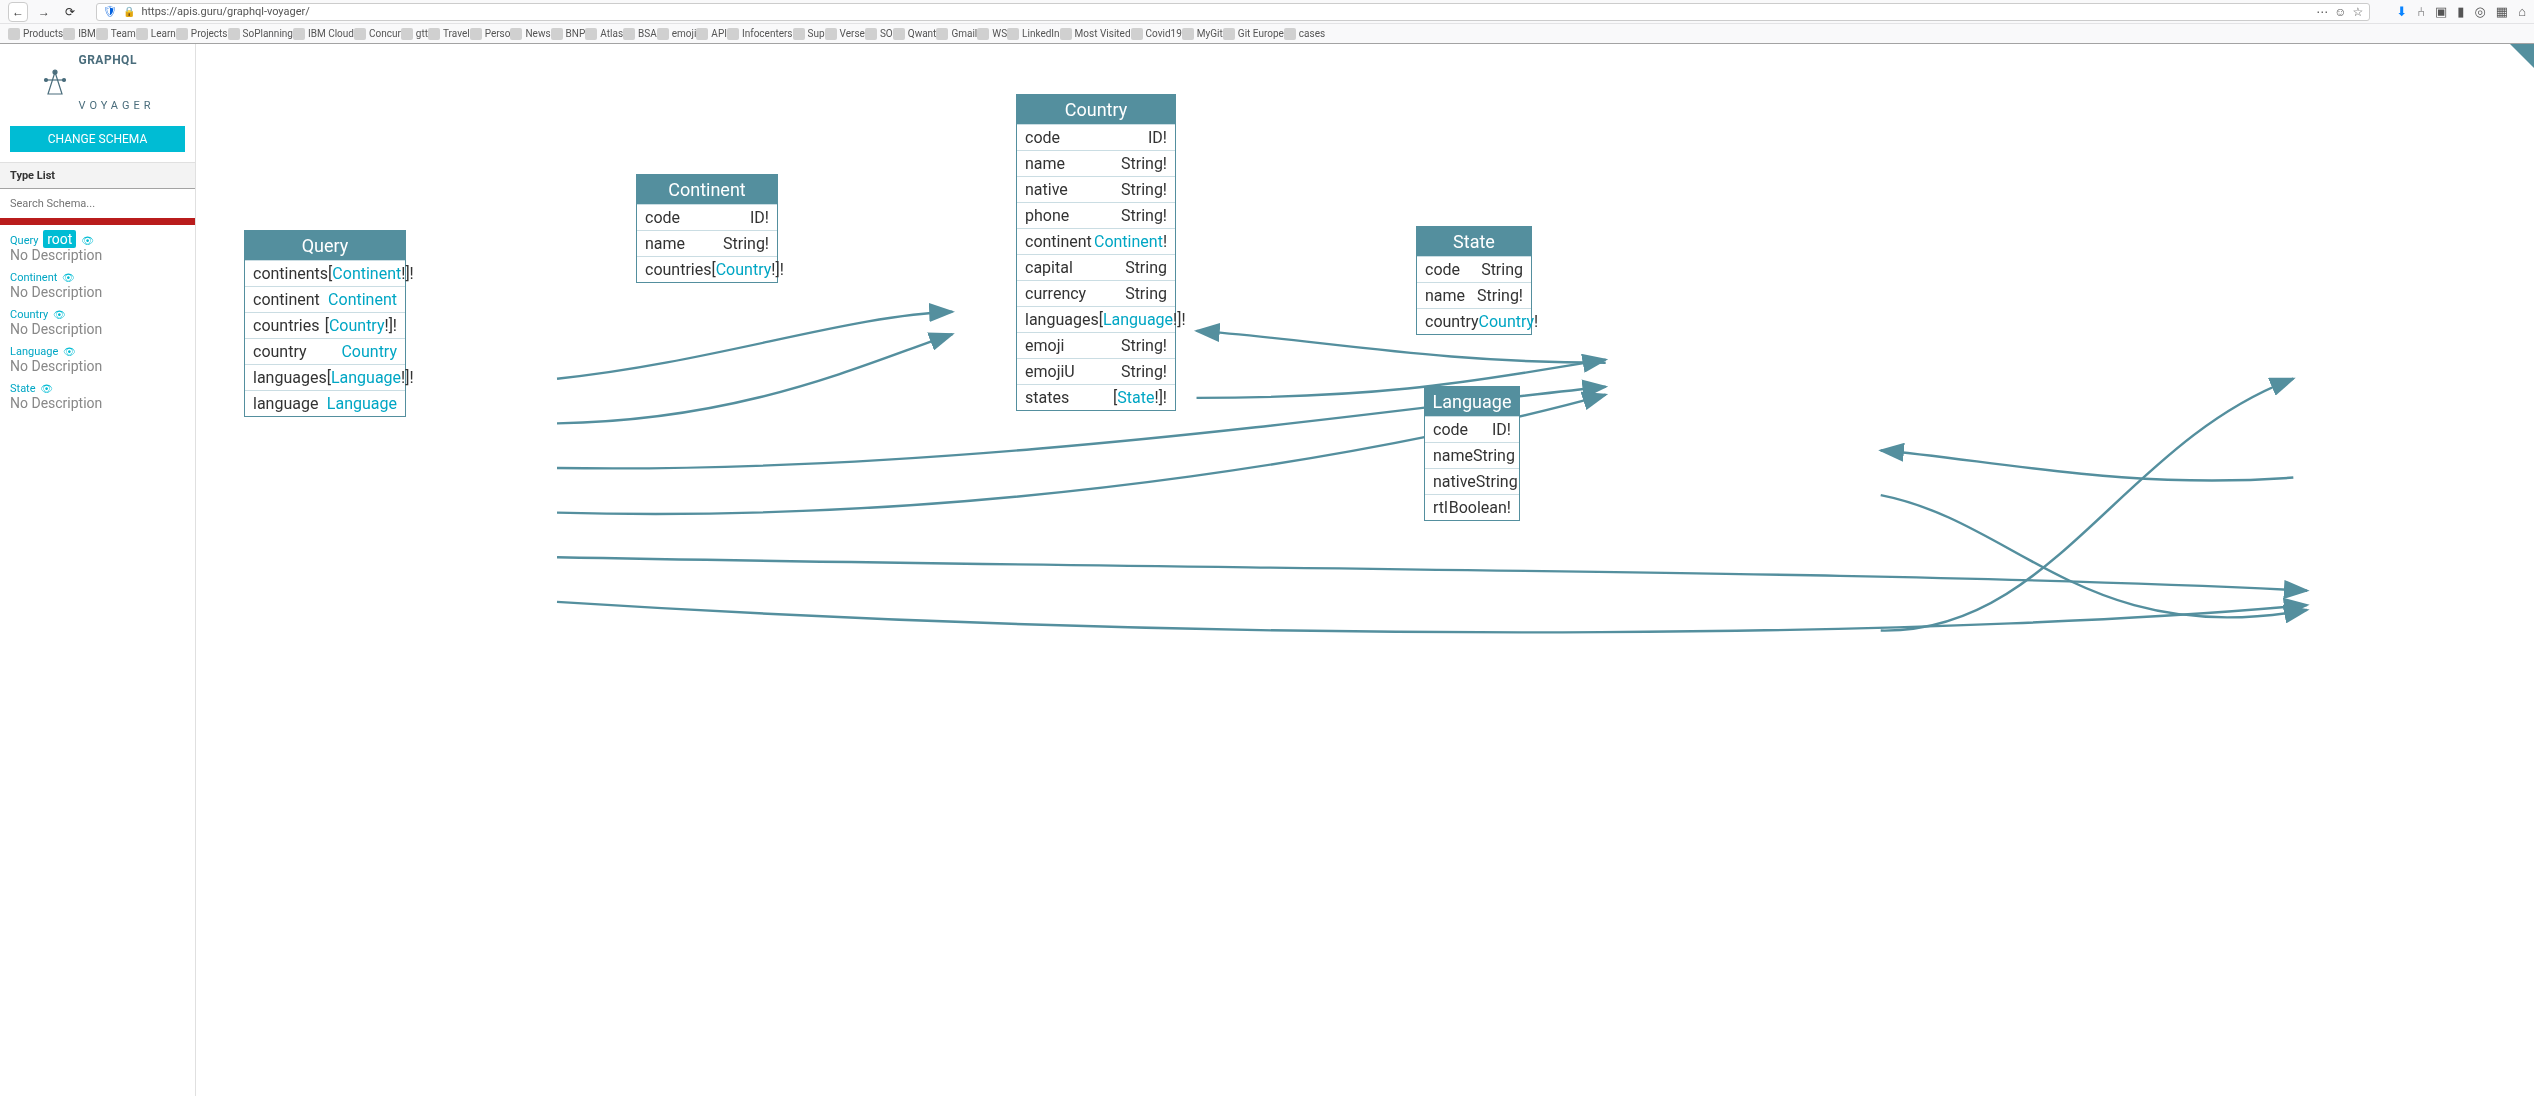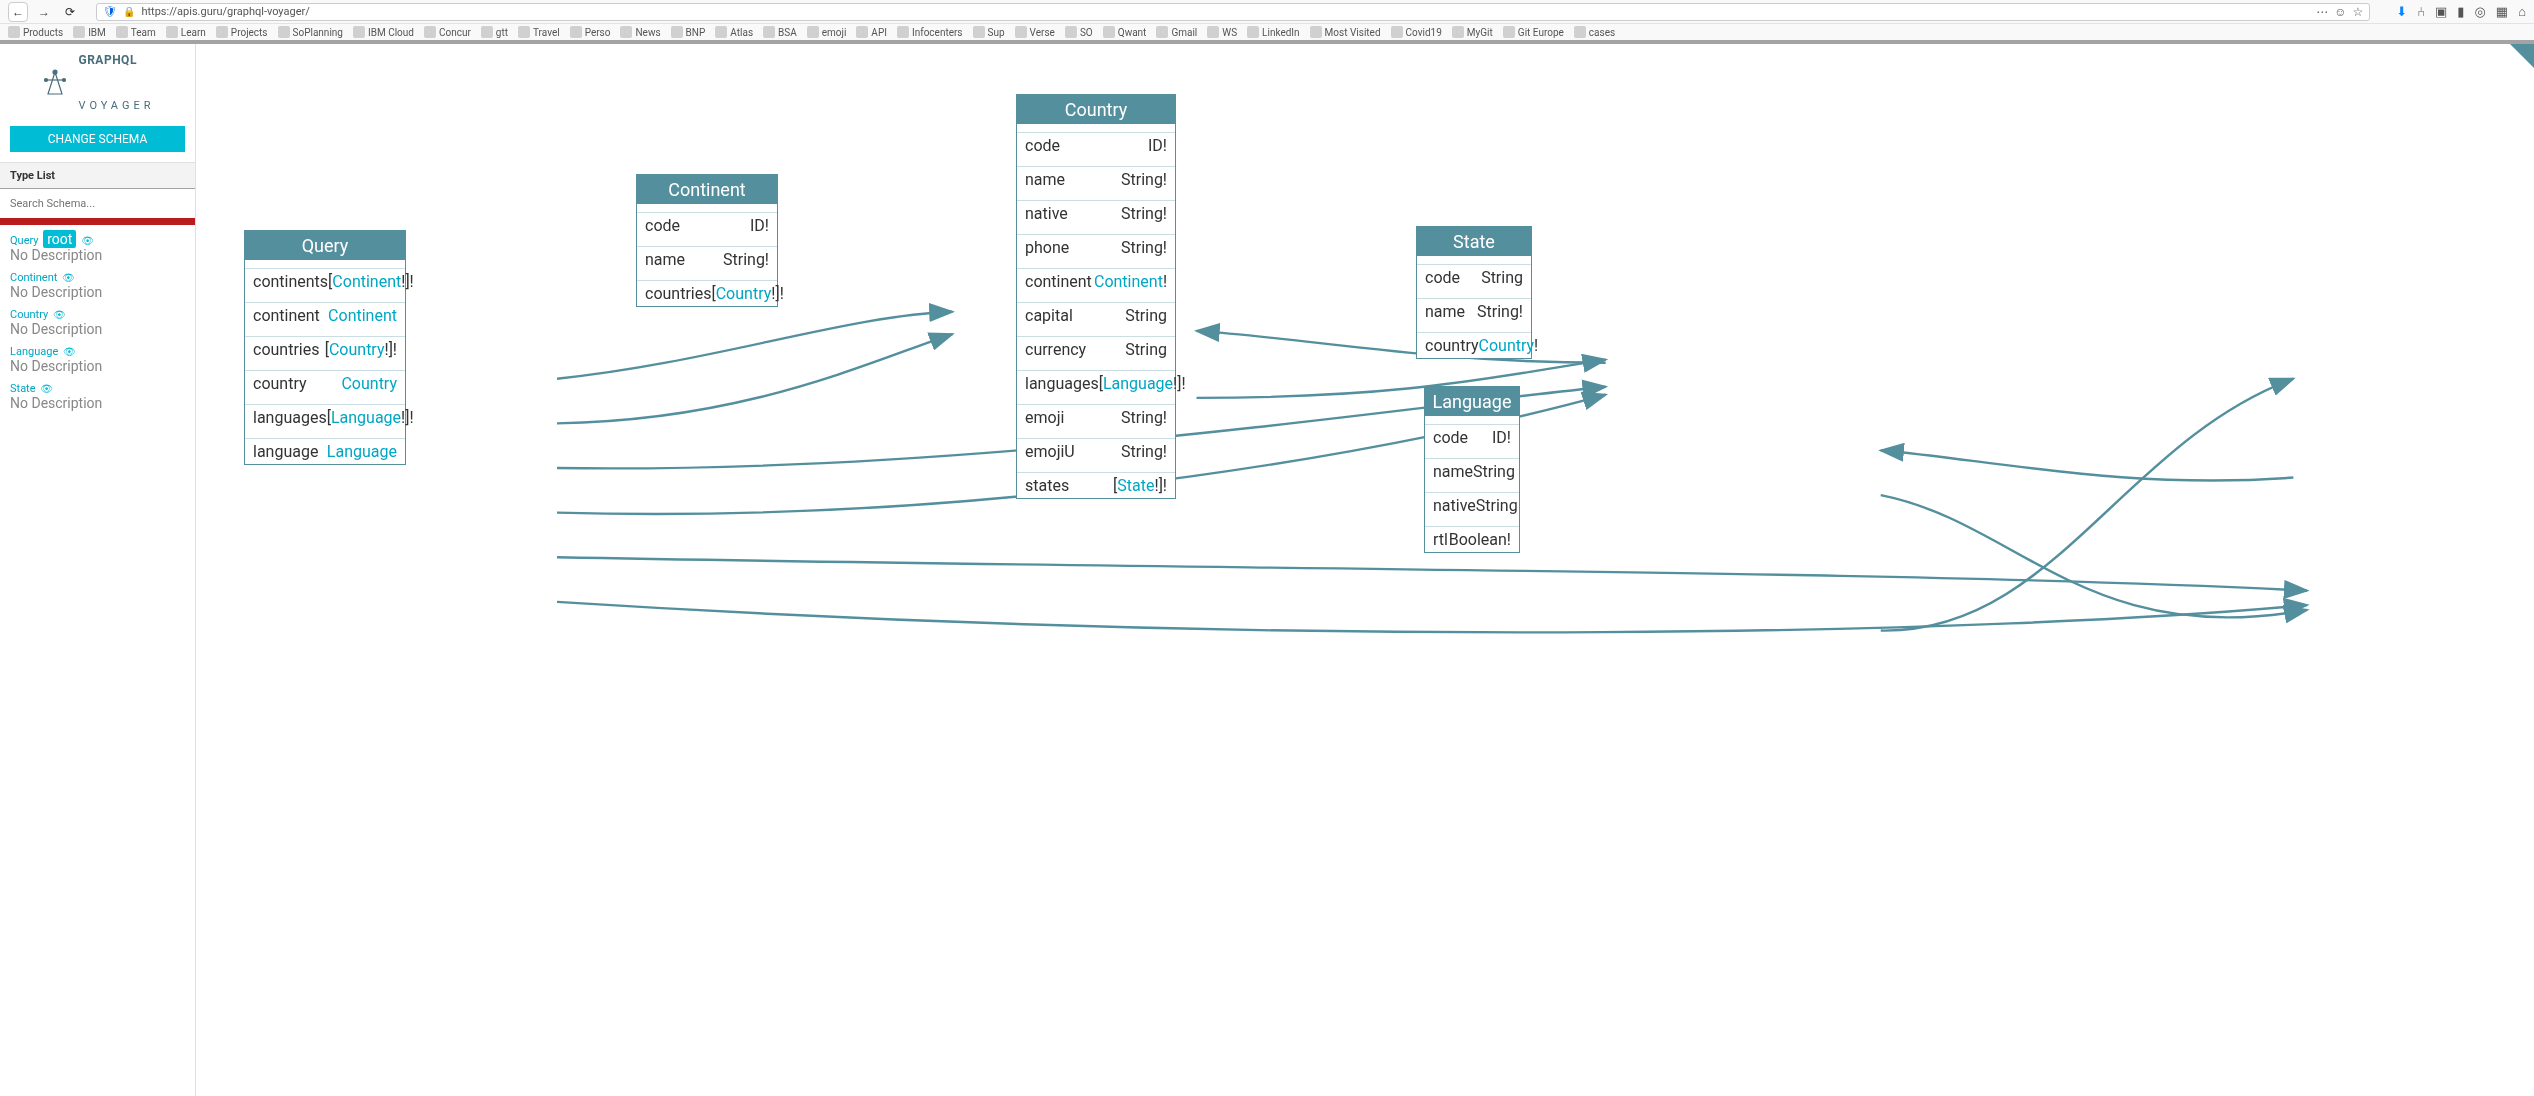--- a/index.html
+++ b/index.html
@@ -8,21 +8,21 @@
 
 .browser-bar { display:flex; align-items:center; height:24px; padding:0 8px; gap:6px; background:#f9f9fa; border-bottom:1px solid #e3e3e5; }
 .nav-btn { width:20px; height:20px; border:1px solid #ccc; border-radius:4px; display:flex; align-items:center; justify-content:center; font-size:12px; color:#333; cursor:pointer; background:#fff; }
 .nav-btn.noborder { border:none; background:transparent; }
 .url-bar { flex:1; height:18px; border:1px solid #ccc; border-radius:3px; background:#fff; display:flex; align-items:center; padding:0 6px; gap:6px; font-size:11px; color:#555; margin:0 10px; }
 .url-bar .shield { color:#0060df; font-size:11px; }
 .url-bar .lock { color:#12bc00; font-size:10px; }
 .url-right { display:flex; gap:6px; align-items:center; color:#555; font-size:12px; }
 .toolbar-icons { display:flex; gap:10px; align-items:center; color:#555; font-size:13px; padding-left:10px; }
 
-.bookmarks { display:flex; align-items:center; height:20px; padding:2px 8px; gap:10px; background:#f9f9fa; border-bottom:4px solid #a3a3a3; font-size:10px; color:#555; overflow:hidden; white-space:nowrap; }
+.bookmarks { display:flex; align-items:center; height:20px; padding:2px 8px; background:#f9f9fa; border-bottom:1px solid #a3a3a3; font-size:10px; color:#555; overflow:hidden; white-space:nowrap; }
 .bm { display:flex; align-items:center; gap:3px; cursor:pointer; }
 .bm .fav { width:12px; height:12px; background:#d0d0d0; display:inline-block; border-radius:2px; }
 
 
 .app { display:flex; height:calc(100vh - 44px); position:relative; }
 .sidebar { width:196px; border-right:1px solid #e0e0e0; background:#fff; display:flex; flex-direction:column; }
 .logo-area { display:flex; align-items:center; justify-content:center; gap:8px; padding:10px 8px 14px; }
 .logo-text { font-size:12px; font-weight:700; color:#4a6d7c; letter-spacing:0.5px; line-height:1.1; }
 .logo-text .sub { font-weight:400; letter-spacing:4px; font-size:11px;margin-top:33px; }
 .change-schema { margin:0 10px 10px; background:#00bcd4; color:#fff; border:none; padding:6px 0; font-size:12px; font-weight:400; cursor:pointer; }
@@ -33,21 +33,21 @@
 .type-item a { color:#00a6c4; text-decoration:none; cursor:pointer; }
 .type-item .root-badge { background:#00bcd4; color:#fff; font-size:14px; padding:1px 4px; border-radius:2px; margin-left:2px; }
 .type-item .eye { color:#00bcd4; font-size:10px; margin-left:2px; }
 .type-item .desc { color:#888; font-size:14px; }
 
 .canvas { flex:1; position:relative; background:#fff; overflow:hidden; }
 
 
 .node { position:absolute; border:1px solid #548f9e; background:#fff; font-size:16px; }
 .node-hdr { background:#548f9e; color:#fff; text-align:center; padding:4px 0; font-size:18px; }
-.row { display:flex; justify-content:space-between; padding:3px 8px; border-top:1px solid #cadde3; align-items:baseline;margin-top:8px; }
+.row { display:flex; justify-content:space-between; padding:3px 8px; border-top:1px solid #cadde3; align-items:baseline; }
 .row .fname { color:#333; }
 .row .ftype { color:#333; }
 .row .ftype.link { color:#00a6c4; }
 .row .brackets { color:#333; }
 .corner-flag { position:absolute; top:0; right:0; width:0; height:0; border-left:24px solid transparent; border-top:24px solid #548f9e; }
 
 svg.edges { position:absolute; top:0; left:0; width:100%; height:100%; pointer-events:none; }
 svg.edges path { stroke:#548f9e; stroke-width:1.5; fill:none; }
 svg.edges polygon { fill:#548f9e; }
 </style>

